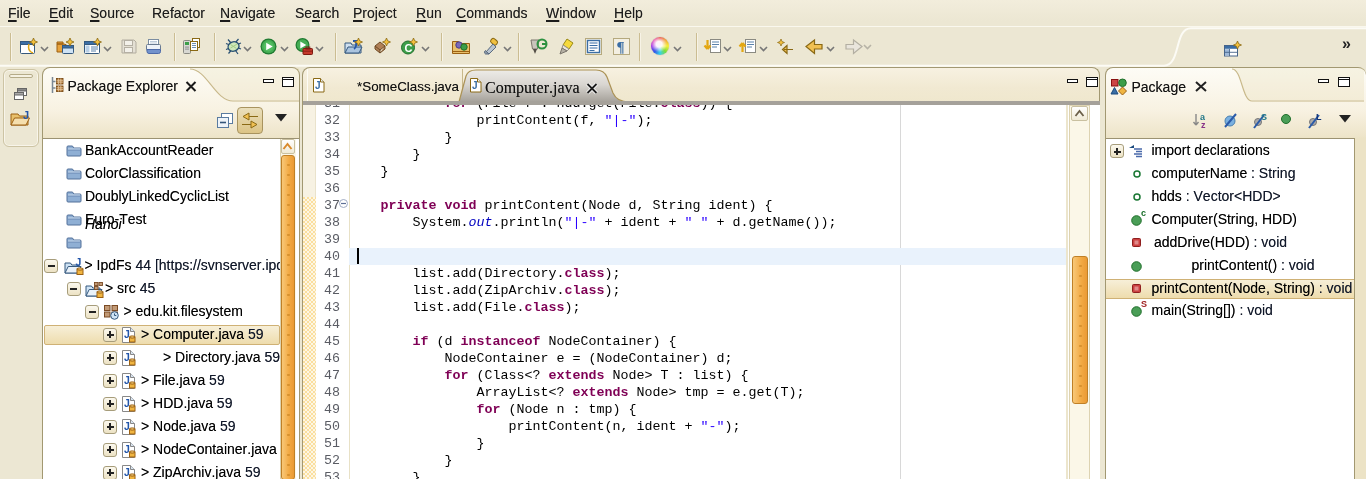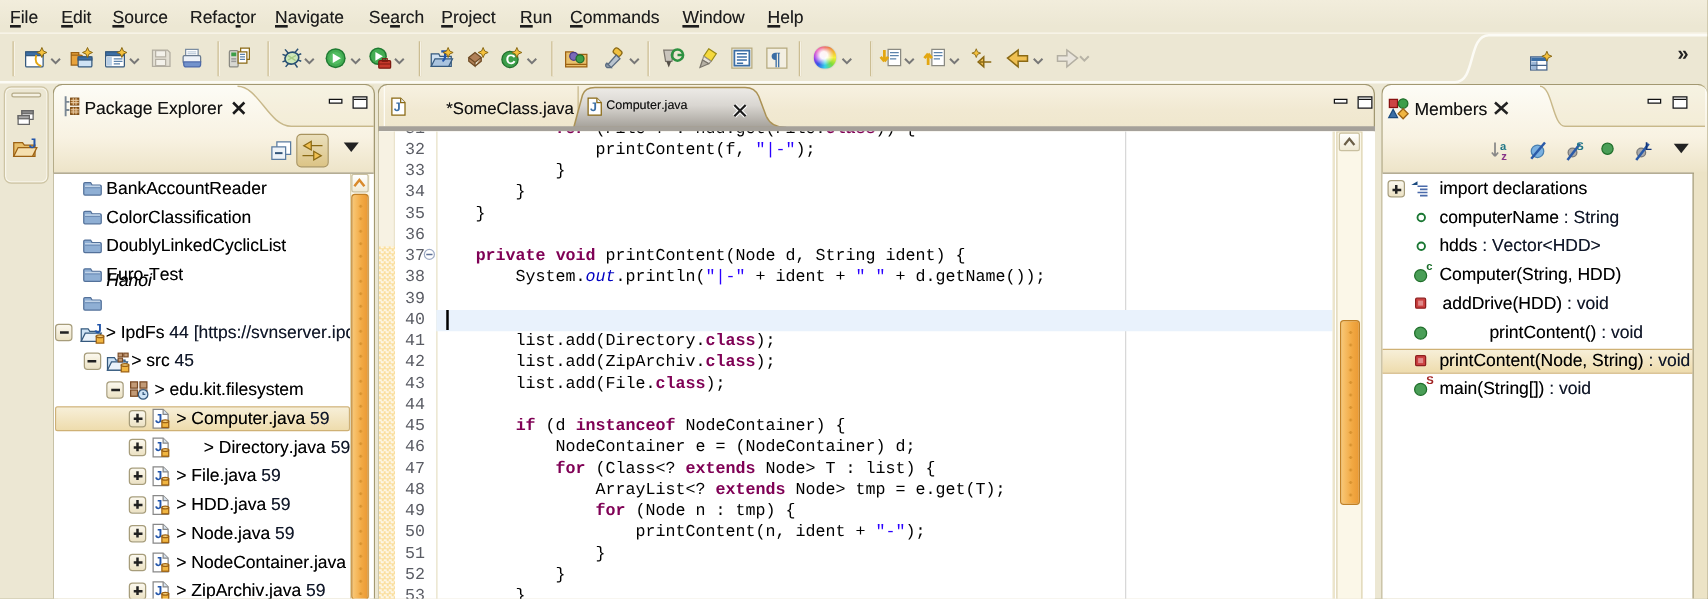--- a/index.html
+++ b/index.html
@@ -466,21 +466,21 @@
           <stop offset="1" stop-color="#a5a19a"></stop>
         </linearGradient>
       </defs>
 <path d="M4 34 L11 8 Q13 2 21 2 H141 Q149 2 152 9 L158 25 Q162 34 174 34 Z" fill="url(#tg)" stroke="#ab9255" stroke-width="1.2"></path>
     </svg>
 <svg style="left:166px;top:10px" width="13" height="15" viewBox="0 0 13 15">
       <path d="M1.5 0.5 h7 l3.5 3.5 v10 h-10.5 z" fill="#fff" stroke="#8a6914"></path>
       <path d="M8.5 0.5 v3.5 h3.5" fill="#e8f0f8" stroke="#8a6914"></path>
       <text x="3" y="11" font-size="10" font-weight="bold" fill="#3b6ea5" font-family="Liberation Sans">J</text>
     </svg>
-<span class="vtitle" style="left:182px;top:11px;font-size:10px;">Computer.java</span>
+<span class="vtitle" style="left:182px;top:11px;font-size:16px;font-family:Liberation Serif, serif;">Computer.java</span>
 <svg style="left:283px;top:15px" width="12" height="11" viewBox="0 0 12 11">
       <path d="M1.5 1 L10.5 10 M10.5 1 L1.5 10" stroke="#fdfdfd" stroke-width="3.6"></path>
       <path d="M1.5 1 L10.5 10 M10.5 1 L1.5 10" stroke="#1d1d1d" stroke-width="1.8"></path>
     </svg>
 <div style="position:absolute;left:764px;top:11px;width:10.5px;height:3.5px;border:1.1px solid #111;background:#fff;"></div>
 <div style="position:absolute;left:783px;top:9px;width:11.5px;height:10px;border:1.1px solid #111;background:#fff;">
       <div style="position:absolute;left:0;top:0;width:100%;height:2.2px;border-bottom:1.1px solid #111;"></div>
     </div>
 <div style="position:absolute;left:0;top:33px;width:797px;height:3.5px;background:#a5a19a;"></div>
 <div class="content" style="left:0px;top:36.5px;width:797px;height:375.5px;">
@@ -554,21 +554,21 @@
 <svg style="left:0px;top:0px" width="259" height="70" viewBox="0 0 259 70">
       <path d="M126 1 C 136 1 136 33 146 33 L 258 33" stroke="#c8b88a" stroke-width="1.2" fill="none"></path>
       <path d="M126 0 C 136 0 136 32 146 32 L 258 32 L 258 0 Z" fill="rgba(225,208,160,0.22)"></path>
     </svg>
 <svg style="left:5px;top:11px" width="16" height="16" viewBox="0 0 16 16">
       <rect x="0.5" y="0.5" width="6.5" height="6.5" fill="#cc4444" stroke="#881111"></rect>
       <circle cx="11.5" cy="3.8" r="3.8" fill="#3c9e49" stroke="#1f6e2a"></circle>
       <path d="M3.5 8.5 L7 15 H0 Z" fill="#3b6ea5" stroke="#1a4a7e"></path>
       <path d="M11.5 8 L15.5 12 L11.5 16 L7.5 12 Z" fill="#f0b541" stroke="#9c6113"></path>
     </svg>
-<span class="vtitle" style="left:25.5px;top:11px;">Members</span>
+<span class="vtitle" style="left:25.5px;top:11px;">Package</span>
 <svg style="left:89px;top:13px" width="12" height="11" viewBox="0 0 12 11">
       <path d="M1 1 L11 10 M11 1 L1 10" stroke="#222" stroke-width="2"></path>
     </svg>
 <div style="position:absolute;left:212px;top:11px;width:10.5px;height:3.5px;border:1.1px solid #111;background:#fff;"></div>
 <div style="position:absolute;left:232px;top:9px;width:11.5px;height:10px;border:1.1px solid #111;background:#fff;">
       <div style="position:absolute;left:0;top:0;width:100%;height:2.2px;border-bottom:1.1px solid #111;"></div>
     </div>
 <svg style="left:87px;top:44px" width="17" height="17" viewBox="0 0 17 17">
       <path d="M3 2 v11 M3 13 l-2.5 -3 M3 13 l2.5 -3" stroke="#888" stroke-width="1.4" fill="none"></path>
       <text x="7" y="8" font-size="9" font-weight="bold" fill="#227788" font-family="Liberation Sans">a</text>

